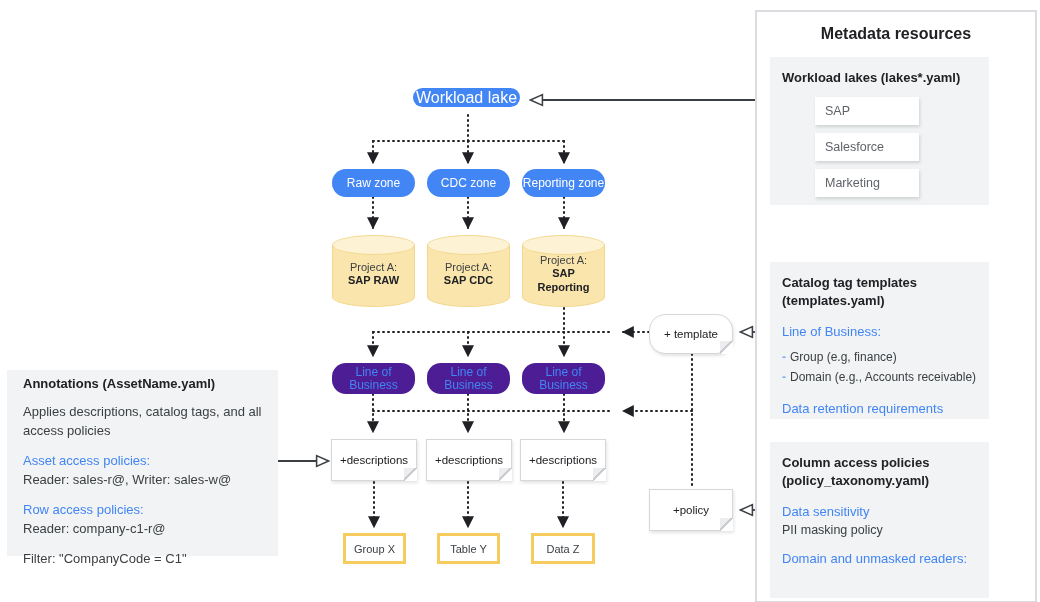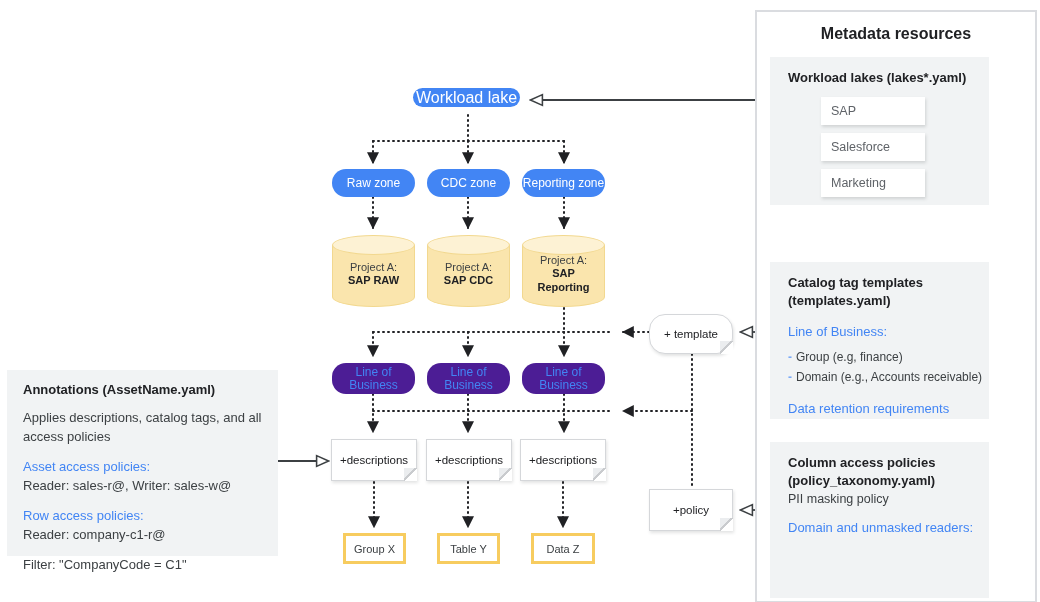--- a/index.html
+++ b/index.html
@@ -39,32 +39,32 @@
   .fold { position:absolute; right:-1px; bottom:-1px; width:13px; height:13px;
     background:linear-gradient(to top left, #ffffff 0 49%, #c9cbce 49% 60%, #ebedef 60% 100%); }
 
   
   .tbl { background:#fff; border:3px solid #f7cc5f;
     display:flex; align-items:center; justify-content:center;
     font-size:11px; color:#3c4043; }
 
   
   .ann { left:7px; top:370px; width:271px; height:186px; background:#f1f3f4;
-    padding:10px 16px; font-size:13px; line-height:19px; }
+    padding:4px 16px; font-size:13px; line-height:19px; }
   .ann-title { font-weight:bold; font-size:13px; color:#202124; }
   .ann p { margin:9px 0 0 0; }
   .blue-h { color:#4285f4; }
   .mt { margin-top:11px !important; }
 
   
   .panel { left:755px; top:10px; width:282px; height:593px; background:#fff;
     border:2px solid #dadce0; }
   .panel-title { text-align:center; font-weight:bold; font-size:16px; color:#202124; margin-top:13px; }
   .sec { position:absolute; left:13px; width:219px; background:#f1f3f4; box-sizing:border-box;
-    padding:12px 10px 12px 18px; font-size:12.5px; line-height:18px; color:#3c4043; }
+    padding:12px 10px 12px 12px; font-size:12.5px; line-height:18px; color:#3c4043; }
   .sec1 { top:45px; height:148px; }
   .sec2 { top:250px; height:157px; }
   .sec3 { top:430px; height:156px; }
   .sec-h { font-weight:bold; font-size:13px; line-height:18px; color:#202124; }
   .card { width:104px; height:28px; background:#fff; margin:8px 0 0 33px;
     display:flex; align-items:center; padding-left:10px; box-sizing:border-box;
     font-size:12.5px; color:#5f6368; box-shadow:1px 2px 3px rgba(60,64,67,.18); }
   .card.first { margin-top:10px; }
   .bullet { font-size:12px; line-height:20px; white-space:nowrap; }
   .dash { color:#7baaf7; font-weight:bold; margin-right:4px; }
@@ -236,18 +236,19 @@
         <span class="dash">-</span><span>Group (e.g, finance)</span>
       </div>
       <div class="bullet">
         <span class="dash">-</span><span>Domain (e.g., Accounts receivable)</span>
       </div>
       <div class="blue-h b13" style="margin-top:13px;">Data retention requirements</div>
     </div>
 
     <div class="sec sec3">
       <div class="sec-h">Column access policies (policy_taxonomy.yaml)</div>
+      <div class="blue-h b13" style="margin-top:13px;">Data sensitivity</div>
       <div>PII masking policy</div>
       <div class="blue-h b13" style="margin-top:11px;">Domain and unmasked readers:</div>
     </div>
   </div>
 
 </div>
 
 </body></html>

